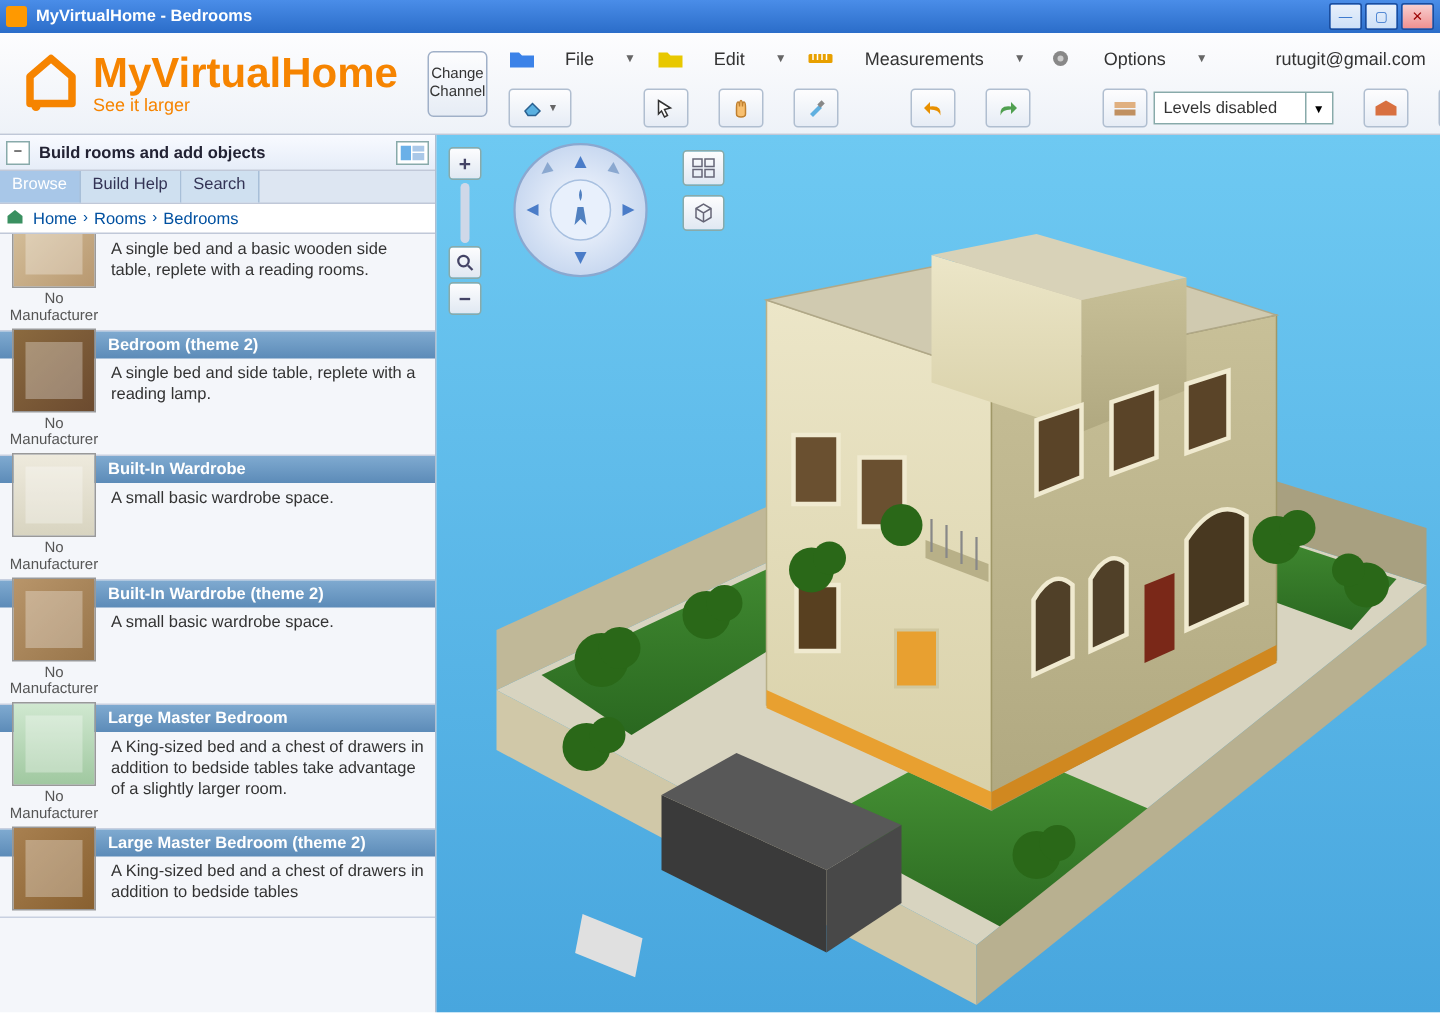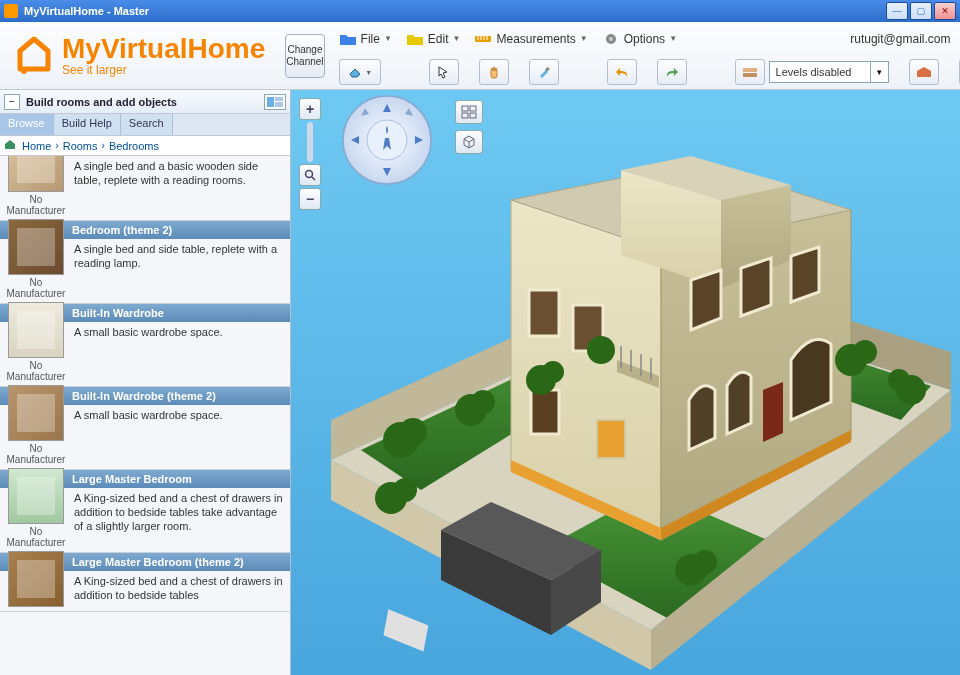--- a/index.html
+++ b/index.html
@@ -18,21 +18,21 @@
 .logo { width: 280px; padding: 8px 14px; display: flex; align-items: center; gap: 8px; }
 .logo-icon { width: 40px; height: 40px; position: relative; }
 .logo-icon svg { width: 40px; height: 40px; }
 .logo-text { line-height: 1.1; }
 .logo-text .l1 { font-size: 28px; font-weight: bold; color: #f68400; }
 .logo-text .l2 { font-size: 12px; color: #f68400; }
 .change-channel { margin-left: 6px; width: 76px; height: 44px; background: linear-gradient(#fdfdfe,#e6ecf5); border: 1px solid #a0b0c8; border-radius: 4px; display: flex; flex-direction: column; align-items: center; justify-content: center; font-size: 10px; color: #333; cursor: pointer; gap: 1px; }
 .menurow { flex: 1; height: 100%; display: flex; flex-direction: column; padding-right: 8px; }
 .menurow1 { display: flex; align-items: center; gap: 14px; height: 34px; padding-left: 14px; }
 .menurow2 { display: flex; align-items: center; gap: 20px; height: 34px; padding-left: 14px; }
-.menu-item { display: flex; align-items: center; gap: 4px; cursor: pointer; color: #333; font-size: 12px; }
+.menu-item { display: flex; align-items: center; gap: 20px; cursor: pointer; color: #333; font-size: 12px; }
 .menu-item .mi-icon { width: 18px; height: 14px; }
 .menu-item .caret { font-size: 8px; color: #666; }
 .userinfo { margin-left: auto; color: #333; font-size: 12px; }
 .buildno { margin-left: 14px; color: #555; font-size: 11px; }
 .toolbtn { width: 30px; height: 26px; border: 1px solid #b0bed0; border-radius: 3px; background: linear-gradient(#fdfdfe,#e6ecf5); display: flex; align-items: center; justify-content: center; cursor: pointer; }
 .toolbtn.wide { width: 42px; }
 .toolbtn .caret { font-size: 7px; color: #666; margin-left: 2px; }
 .toolsep { width: 8px; }
 .levels-group { display: flex; align-items: center; gap: 4px; }
 .levels-select { display: flex; align-items: center; border: 1px solid #8aa; background: #fff; height: 22px; }
@@ -80,21 +80,21 @@
 .zoom-track { width: 6px; height: 40px; background: #cfd8e8; border-radius: 3px; }
 .nav-disc { position: absolute; left: 50px; top: 4px; width: 92px; height: 92px; }
 .view-toggles { position: absolute; left: 164px; top: 10px; display: flex; flex-direction: column; gap: 6px; }
 .vt-btn { width: 28px; height: 24px; border: 1px solid #8aa; background: linear-gradient(#fdfdfe,#e0e8f2); border-radius: 3px; display: flex; align-items: center; justify-content: center; cursor: pointer; }
 </style>
 </head>
 <body>
 
 <div class="titlebar">
   <div class="app-icon"></div>
-  <div class="title">MyVirtualHome - Master</div>
+  <div class="title">MyVirtualHome - Bedrooms</div>
   <div class="spacer"></div>
   <div class="winbtn">—</div>
   <div class="winbtn">▢</div>
   <div class="winbtn close">✕</div>
 </div>
 
 <div class="topregion">
   <div class="logo">
     <div class="logo-icon">
       <svg viewBox="0 0 40 40">

